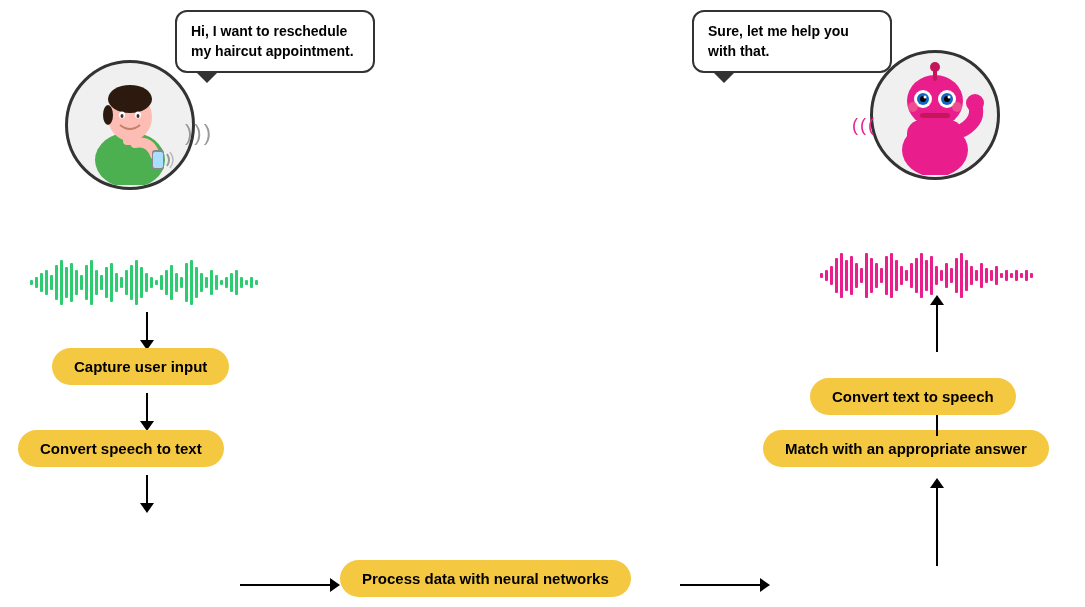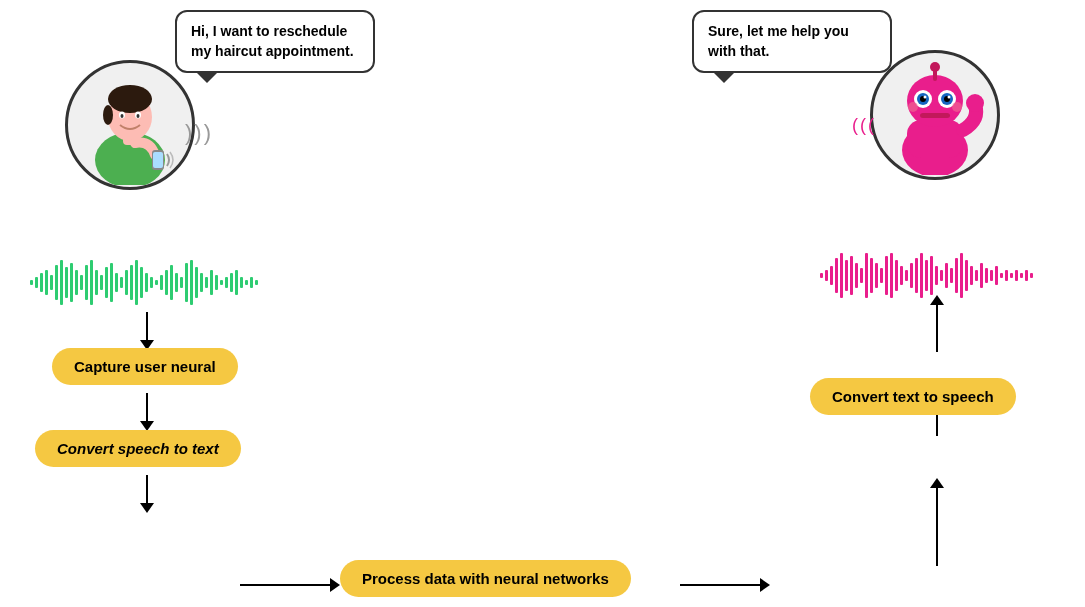--- a/index.html
+++ b/index.html
@@ -207,29 +207,29 @@
       <rect x="225" y="25" width="3" height="5" rx="1"></rect>
     </g>
   </svg>
 
   <div class="arrow" style="top:312px; left:140px; display:flex; flex-direction:column; align-items:center;">
     <div class="arrow-line-v" style="height:28px;"></div>
     <div class="arrow-head-down"></div>
   </div>
 
   <div class="process-box" style="top:348px; left:52px;">
-    <span>Capture user neural</span>
+    <span>Capture user input</span>
   </div>
 
   <div class="arrow" style="top:393px; left:140px; display:flex; flex-direction:column; align-items:center;">
     <div class="arrow-line-v" style="height:28px;"></div>
     <div class="arrow-head-down"></div>
   </div>
 
-  <div class="process-box" style="top:430px; left:35px;font-style:italic;">
+  <div class="process-box" style="top:430px; left:18px;">
     <span>Convert speech to text</span>
   </div>
 
   <div class="arrow" style="top:475px; left:140px; display:flex; flex-direction:column; align-items:center;">
     <div class="arrow-line-v" style="height:28px;"></div>
     <div class="arrow-head-down"></div>
   </div>
 
 
   <div class="arrow" style="top:578px; left:240px; display:flex; flex-direction:row; align-items:center;">
@@ -245,20 +245,23 @@
     <div class="arrow-line-h" style="width:80px;"></div>
     <div class="arrow-head-right"></div>
   </div>
 
 
   <div class="arrow" style="top:478px; left:930px; display:flex; flex-direction:column; align-items:center;">
     <div class="arrow-head-up"></div>
     <div class="arrow-line-v" style="height:78px;"></div>
   </div>
 
+  <div class="process-box" style="top:430px; left:763px;">
+    <span>Match with an appropriate answer</span>
+  </div>
 
   <div class="arrow" style="top:390px; left:930px; display:flex; flex-direction:column; align-items:center;">
     <div class="arrow-head-up"></div>
     <div class="arrow-line-v" style="height:36px;"></div>
   </div>
 
   <div class="process-box" style="top:345px; left:810px;margin-top:33px;">
     <span>Convert text to speech</span>
   </div>
 

